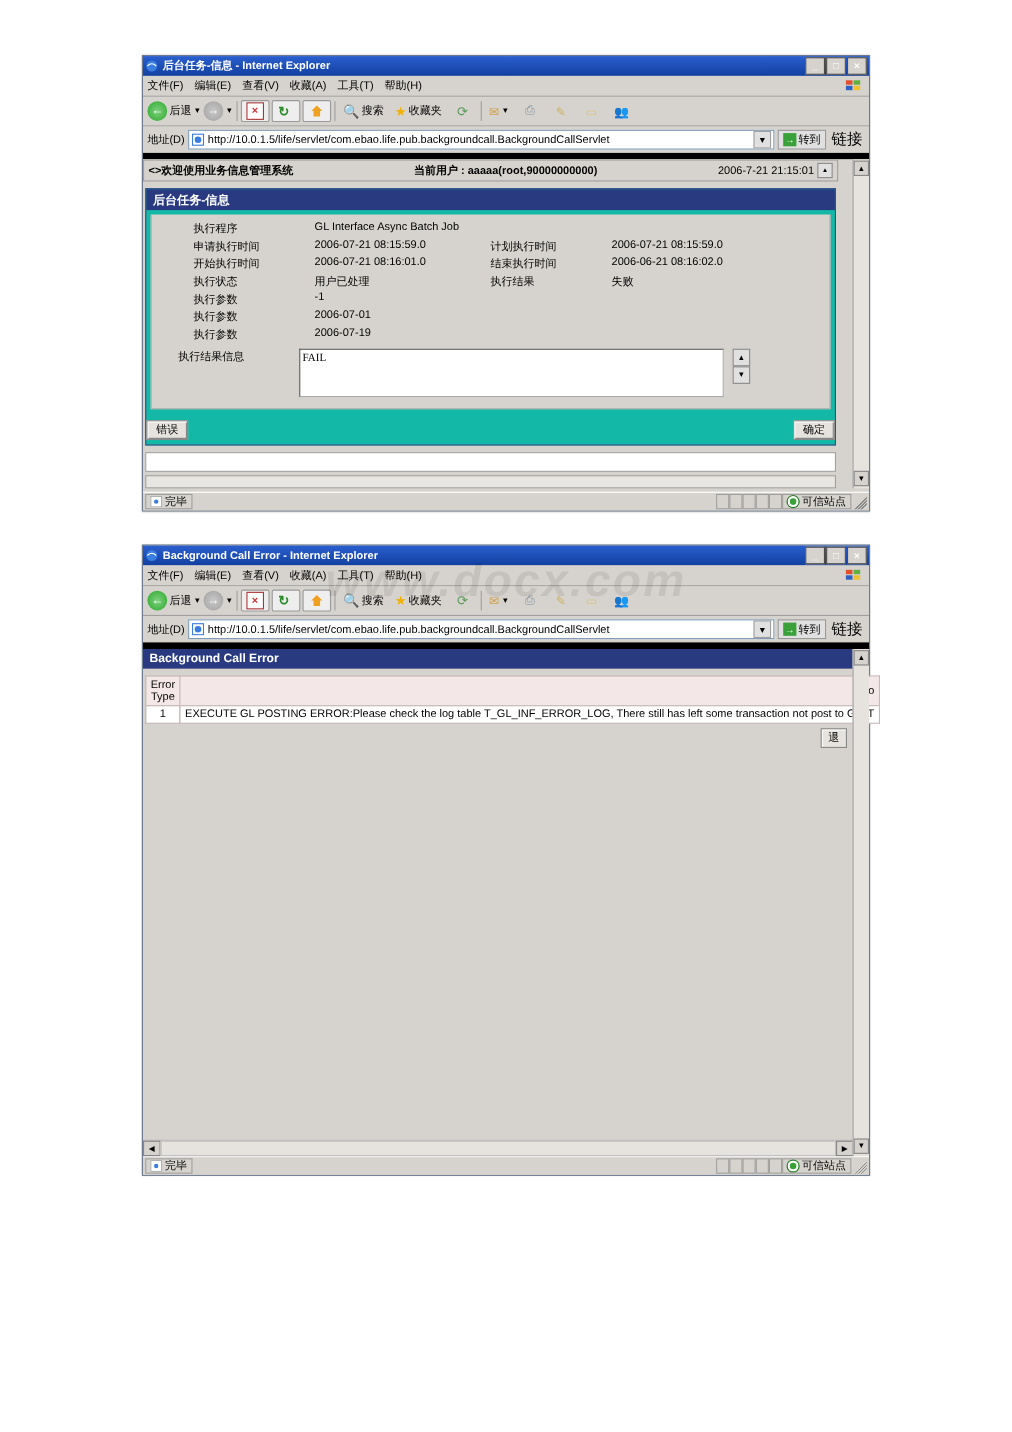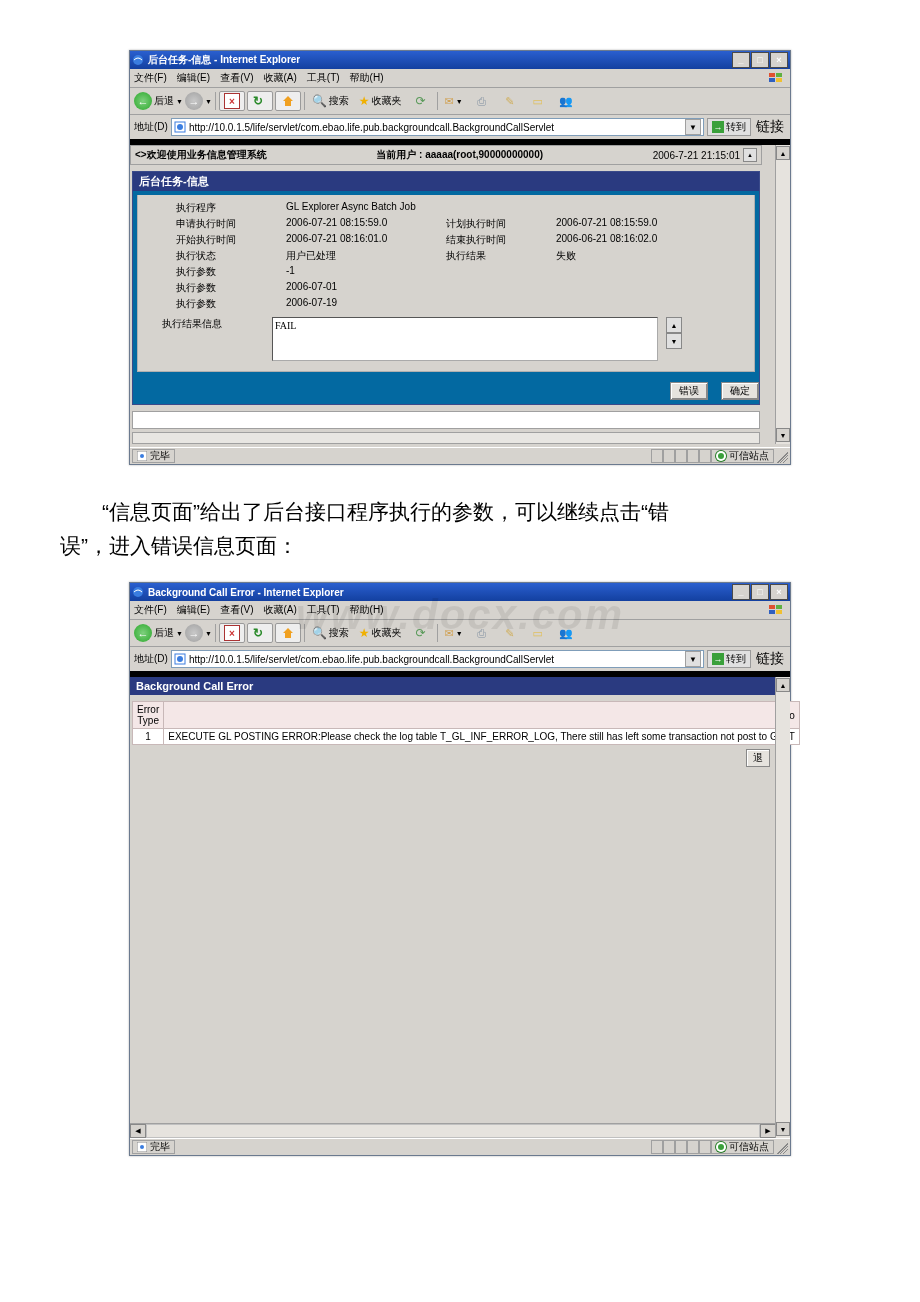--- a/index.html
+++ b/index.html
@@ -182,21 +182,21 @@
     padding:0 4px;
   }
   .sys-header .left{font-weight:bold;}
   .sys-header .mid{flex:1;text-align:center;font-weight:bold;}
   .sys-header .right{text-align:right;}
   .sys-header .tiny-up{width:12px;height:12px;background:#e0e0e0;border:1px solid #888;display:flex;align-items:center;justify-content:center;font-size:6px;margin-left:3px;}
 
   .panel {
     margin: 6px 16px 0 2px;
     border:1px solid #3a4a8a;
-    background:#0369a1;
+    background:#14b8a6;
   }
   .panel-title{
     background:#2a3a80;color:#fff;font-weight:bold;
     padding:2px 6px;font-size:11px;
   }
   .panel-body{
     padding:6px 4px 10px 4px;
     border:1px solid #b0b0b0;
     border-top:none;
     margin:4px;
@@ -222,21 +222,21 @@
     background:#fff;border:1px inset #aaa;
     font-family:Liberation Serif, serif;font-size:10px;
     padding:2px;
     position:relative;
     margin-right:8px;
   }
   .result-scroll{width:14px;display:flex;flex-direction:column;justify-content:space-between;}
   .mini-scroll-btn{width:14px;height:14px;background:#e0e0e0;border:1px solid #888;display:flex;align-items:center;justify-content:center;font-size:7px;}
 
   .button-row{
-    display:flex;justify-content:flex-end;gap:13px;margin:10px 0 4px 0;
+    display:flex;justify-content:space-between;gap:13px;margin:10px 0 4px 0;
   }
   .std-btn{
     padding:1px 8px;font-size:10px;
     background:#e6e3de;border:1px solid #888;
     box-shadow:inset 1px 1px #fff, inset -1px -1px #888;
   }
   .empty-bars{
     margin:6px 16px 2px 2px;
   }
   .empty-bar{
@@ -422,21 +422,21 @@
           <span class="mid">当前用户 : aaaaa(root,90000000000)</span>
           <span class="right">2006-7-21 21:15:01</span>
           <span class="tiny-up">▲</span>
         </div>
 
         <div class="panel">
           <div class="panel-title">后台任务-信息</div>
           <div class="panel-body">
             <div class="detail-grid">
               <div>执行程序</div>
-              <div>GL Explorer Async Batch Job</div>
+              <div>GL Interface Async Batch Job</div>
               <div></div>
                 <div></div>
 
               <div>申请执行时间</div>
               <div>2006-07-21 08:15:59.0</div>
               <div>计划执行时间</div>
               <div>2006-07-21 08:15:59.0</div>
 
               <div>开始执行时间</div>
               <div>2006-07-21 08:16:01.0</div>
@@ -509,24 +509,20 @@
           <div class="seg"></div>
       </div>
       <div class="cell">
         <span class="status-ok"></span>
         <span>可信站点</span>
       </div>
       <div class="grip"></div>
     </div>
   </div>
 
-  <div class="prose">
-    <span>“信息页面”给出了后台接口程序执行的参数，可以继续点击“错</span><br>
-    <span style="display:inline-block;text-indent:0;">误”，进入错误信息页面：</span>
-  </div>
 
   <div class="ie-window watermark-host" style="margin-bottom:30px;">
     <div class="watermark">www.docx.com</div>
 
     <div class="titlebar">
       <span class="appicon">
         <svg width="12" height="12" viewBox="0 0 12 12">
             <circle cx="6" cy="6" r="5" fill="#3a7de0"></circle>
             <path d="M2 6 Q6 2 10 6" stroke="#fff" stroke-width="1" fill="none"></path>
           </svg>

